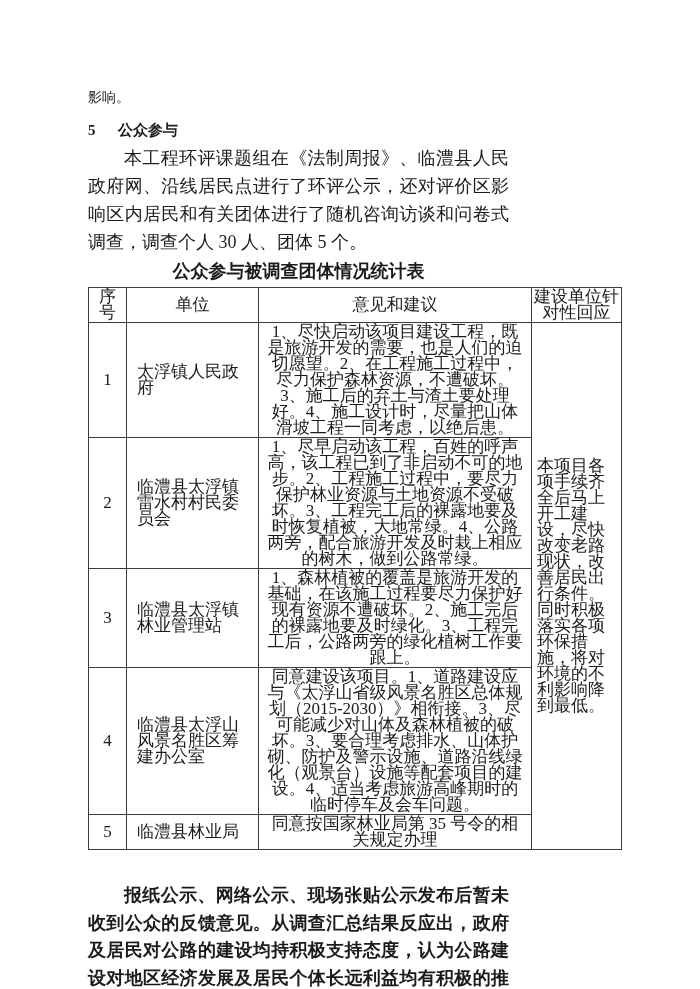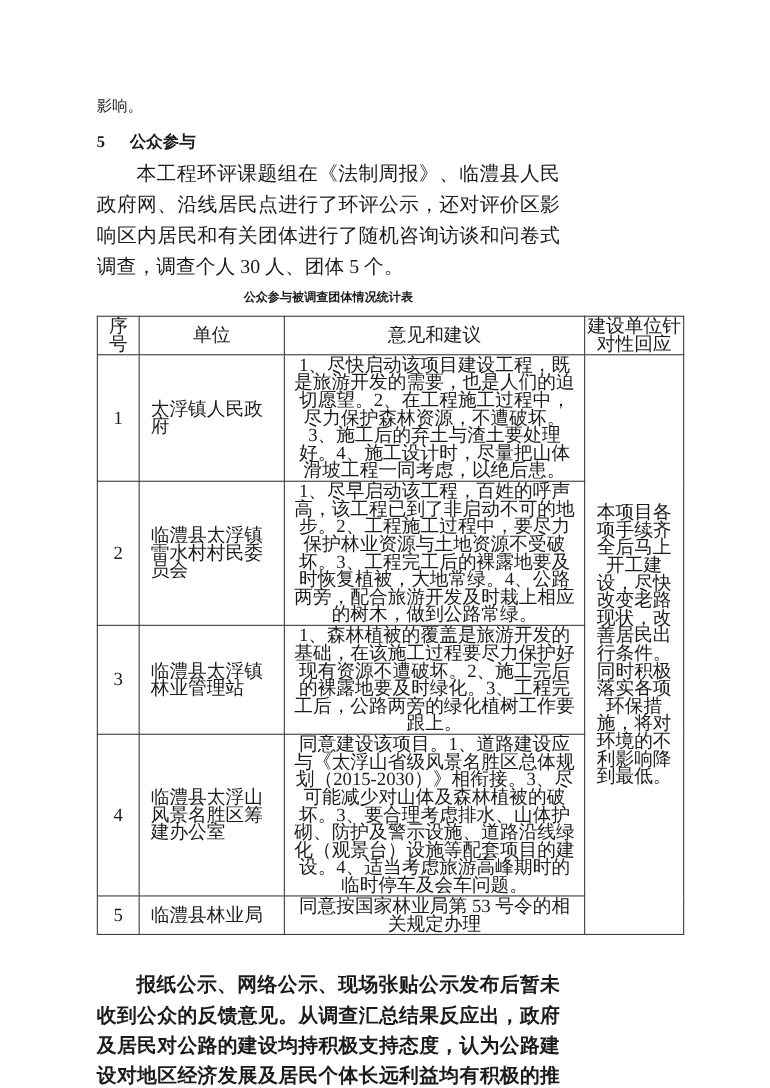--- a/index.html
+++ b/index.html
@@ -40,21 +40,21 @@
     text-align: justify;
     text-indent: 2em;
     margin: 0;
   }
   .para.bottom {
     margin-top: 32px;
     line-height: 27.5px;
     font-weight: bold;
   }
   .table-title {
-    font-size: 11px;
+    font-size: 18px;
     font-weight: bold;
     text-align: center;
     line-height: 26px;
     margin-top: 2px;
   }
   table.survey {
     border-collapse: collapse;
     table-layout: fixed;
     width: 533px;
     margin-top: 3px;
@@ -81,21 +81,21 @@
   }
   td.unit-cell {
     text-align: left;
     padding: 1px 10px;
   }
   td.opinion-cell {
     text-align: center;
     padding: 1px 6px;
   }
   td.response-cell {
-    text-align: center;
+    text-align: left;
     vertical-align: middle;
     padding: 2px 5px;
   }
 </style>
 </head>
 <body>
 
 <div class="page">
 
   <div class="cont-line">影响。</div>
@@ -142,20 +142,20 @@
         <td class="opinion-cell">1、森林植被的覆盖是旅游开发的基础，在该施工过程要尽力保护好现有资源不遭破坏。2、施工完后的裸露地要及时绿化。3、工程完工后，公路两旁的绿化植树工作要跟上。</td>
       </tr>
       <tr>
         <td class="no-cell">4</td>
         <td class="unit-cell">临澧县太浮山风景名胜区筹建办公室</td>
         <td class="opinion-cell">同意建设该项目。1、道路建设应与《太浮山省级风景名胜区总体规划（2015-2030）》相衔接。3、尽可能减少对山体及森林植被的破坏。3、要合理考虑排水、山体护砌、防护及警示设施、道路沿线绿化（观景台）设施等配套项目的建设。4、适当考虑旅游高峰期时的临时停车及会车问题。</td>
       </tr>
       <tr>
         <td class="no-cell">5</td>
         <td class="unit-cell">临澧县林业局</td>
-        <td class="opinion-cell">同意按国家林业局第 53 号令的相关规定办理</td>
+        <td class="opinion-cell">同意按国家林业局第 35 号令的相关规定办理</td>
       </tr>
     </tbody>
   </table>
 
   <p class="para bottom">报纸公示、网络公示、现场张贴公示发布后暂未收到公众的反馈意见。从调查汇总结果反应出，政府及居民对公路的建设均持积极支持态度，认为公路建设对地区经济发展及居民个体长远利益均有积极的推动作用，希望项目尽快动工。通过公众调查意见表结果显示，群众最关心拆迁安置的补偿政策与建设中产生的噪声和扬尘，在下步工作中业主单位需做好本项目的征地、搬迁安置工作，把群众的利益落到实处，减小纠纷，确保移民生产、生活得到妥善安排；同时将项目对环境的污染尽可能的降至最低程度。</p>
 
 </div>
 
 </body></html>

